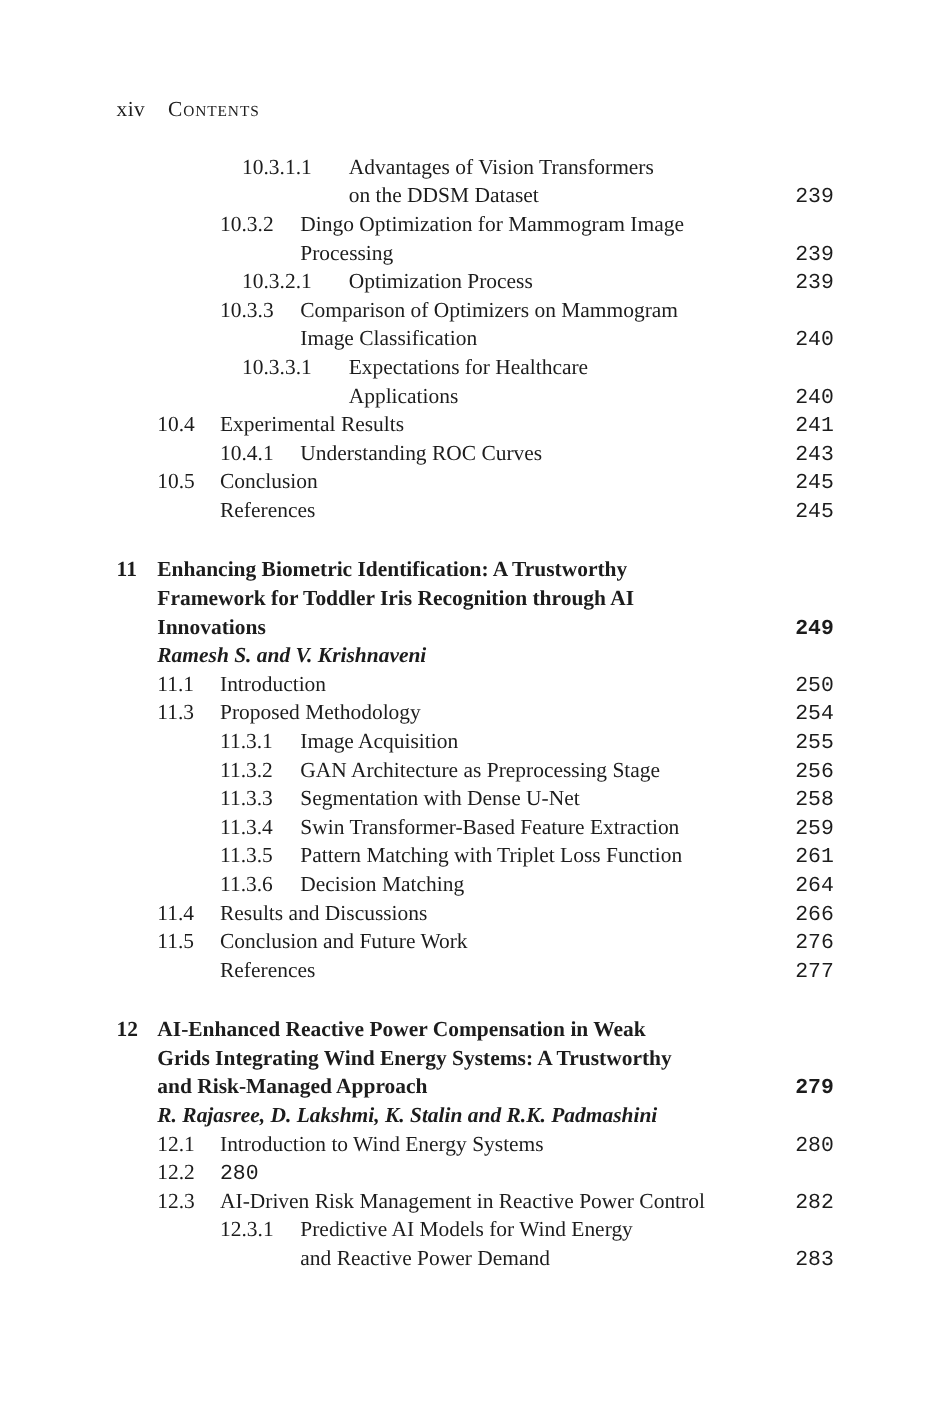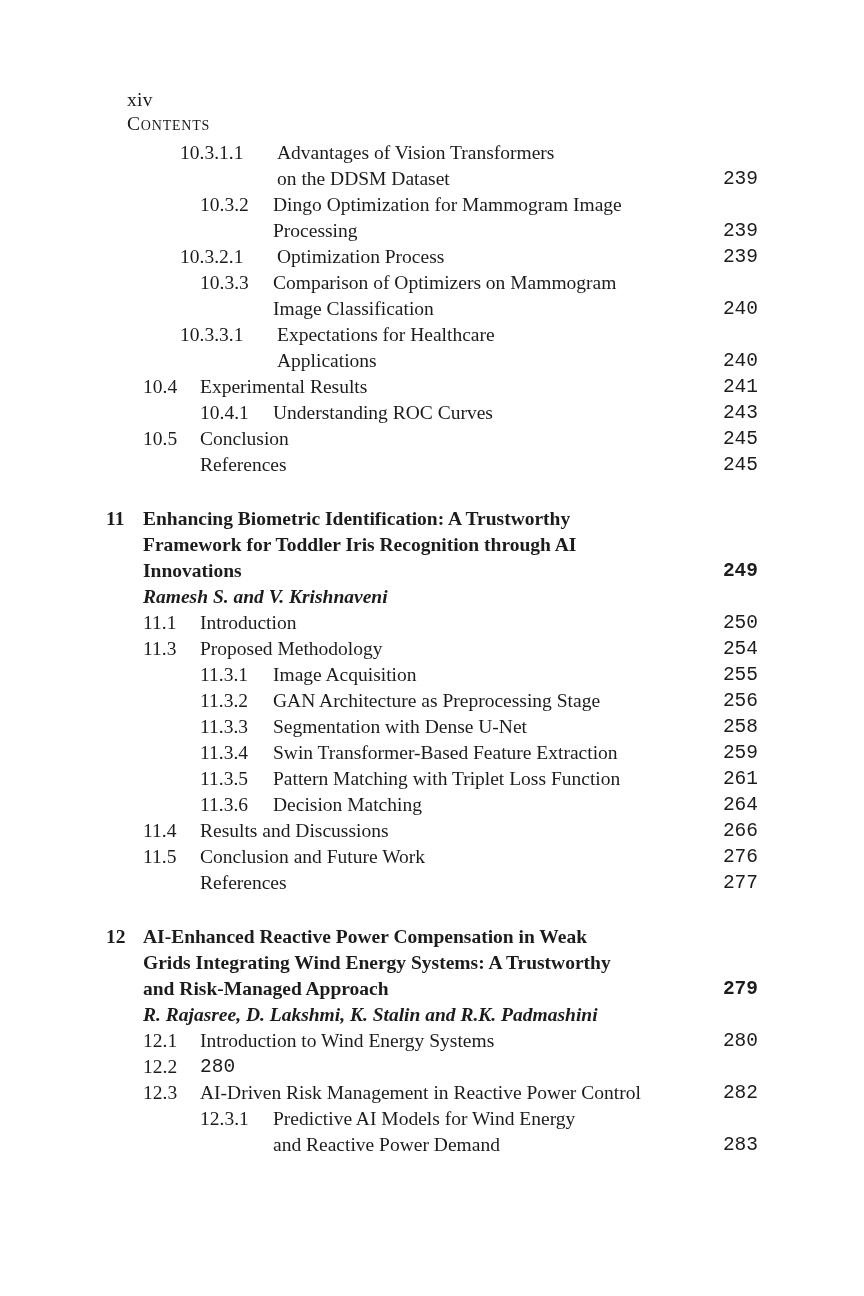--- a/index.html
+++ b/index.html
@@ -23,21 +23,20 @@
   }
   
   .page-header {
     position: absolute;
     left: 106px;
     top: 88px;
     font-size: 19.5px;
     line-height: 24px;
     display: flex;
     align-items: baseline;
-    flex-direction: column;
   }
   .folio {
     letter-spacing: 0.3px;
   }
   .running-title {
     margin-left: 21px;
     font-variant: small-caps;
     letter-spacing: 0.8px;
   }
   
@@ -69,21 +68,21 @@
   .row .pg {
     flex: 0 0 auto;
     align-self: flex-end;
     text-align: right;
     white-space: nowrap;
     font-family: Liberation Mono, monospace;
   }
   
   .lv1 .num { margin-left: 37px;  width: 57px; }
   .lv2 .num { margin-left: 94px;  width: 73px; }
-  .lv3 .num { margin-left: 74px; width: 97px; }
+  .lv3 .num { margin-left: 114px; width: 97px; }
 
   .chapter-row { font-weight: bold; }
   .chapter-row .num { margin-left: 0; width: 37px; }
 
   .authors {
     font-weight: bold;
     font-style: italic;
     margin-left: 37px;
   }
 </style>

